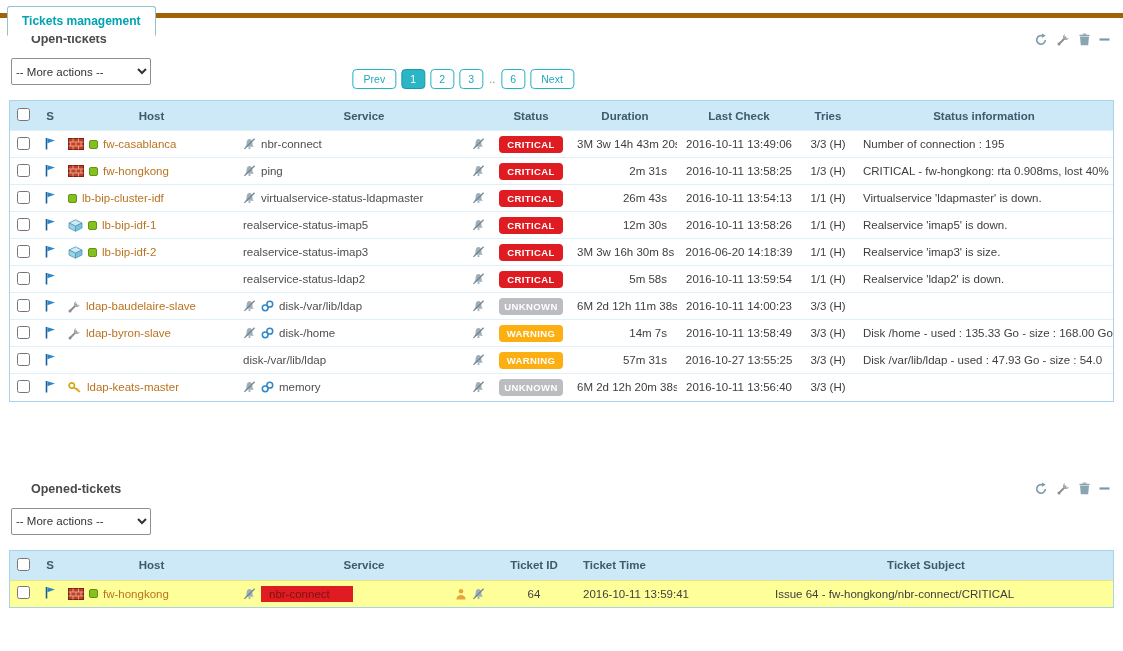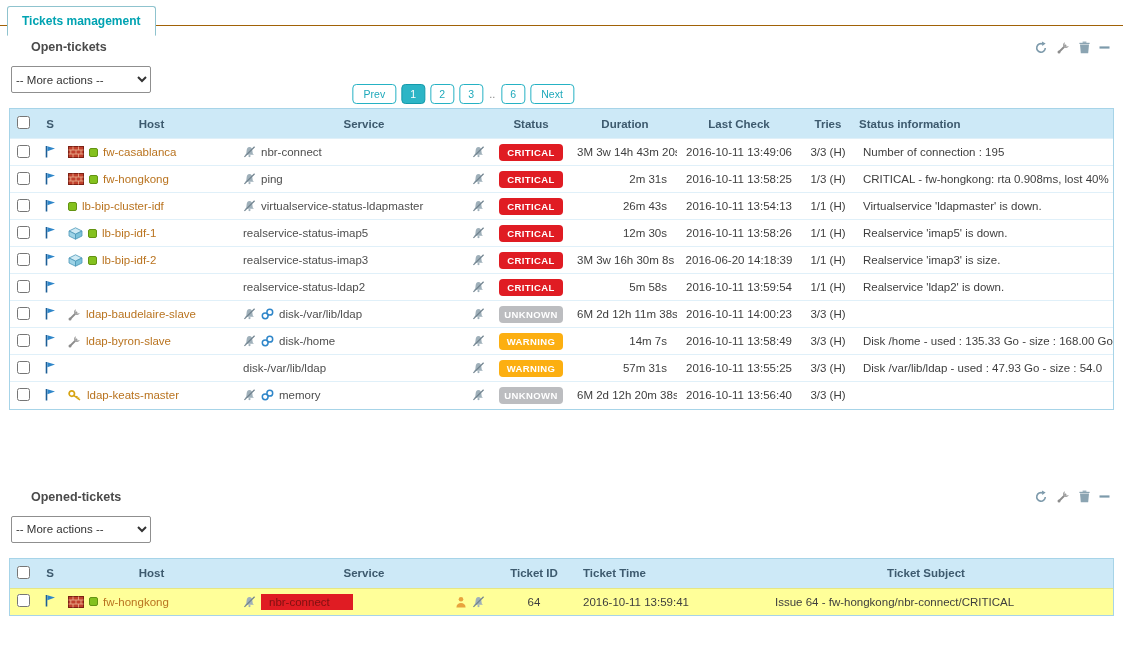--- a/index.html
+++ b/index.html
@@ -2,38 +2,38 @@
 <html><head>
 <meta charset="utf-8">
 <style>
   * { box-sizing: border-box; }
   html, body { margin:0; padding:0; }
   body {
     width:1123px; min-height:651px; background:#ffffff;
     font-family:"Liberation Sans", sans-serif; font-size:12px; color:#444;
   }
   
-  .tabbar { padding:5px 0 0 7px; border-bottom:1px solid #a16207; height:26px; }
+  .tabbar { padding:5px 0 0 7px; border-bottom:5px solid #a16207; height:18px; }
   .tab {
     display:inline-block; background:#fff; border:1px solid #8fc3ce; border-bottom:1px solid #fff;
     padding:7px 14px 7px; color:#00a3b2; font-weight:bold; font-size:12px;
     border-radius:3px 3px 0 0; position:relative; top:1px; cursor:pointer;
   }
   
   .panel { margin:12px 9px 0 9px; }
   .panel-head { display:flex; align-items:center; justify-content:space-between; padding:2px 2px 4px 2px;margin-left:20px; }
   .panel-title { font-weight:bold; color:#4a4a4a; font-size:12.5px; }
   .panel-tools { display:flex; gap:9px; align-items:center; padding-right:2px; }
   .hicon { display:inline-flex; align-items:center; cursor:pointer; }
   .toolbar { position:relative; margin:8px 0 12px 2px; height:30px; }
   .more-actions {
     height:27px; min-width:140px; border:1px solid #8f8f8f; background:#fff;
     font-family:"Liberation Sans", sans-serif; font-size:11.5px; color:#333; border-radius:2px;
   }
-  .pager { position:absolute; left:41%; top:18px; transform:translateX(-50%); display:flex; gap:5px; align-items:center; }
+  .pager { position:absolute; left:41%; top:11px; transform:translateX(-50%); display:flex; gap:5px; align-items:center; }
   .pbtn {
     border:1px solid #25b2c4; color:#1fa9bb; background:#fff; border-radius:4px;
     font-family:"Liberation Sans", sans-serif; font-size:10.5px; padding:3px 7px; min-width:24px;
     text-align:center; cursor:pointer;
   }
   .pbtn.wide { padding:3px 10px; }
   .pbtn.active { background:#2cb5c6; color:#fff; border-color:#139aab; }
   .pgap { color:#888; font-size:11px; padding:0 1px; }
   
   .tablewrap { border:1px solid #a7d4e8; background:#fff; }
@@ -52,21 +52,21 @@
   .c-host { width:175px; text-align:left; }
   th.c-host { text-align:center; }
   .c-svc  { width:250px; text-align:left; }
   th.c-svc { text-align:center; }
   .c-status { width:84px; text-align:center; }
   .c-dur  { width:104px; text-align:right; padding-right:10px;margin-top:48px; }
   th.c-dur { text-align:center; padding-right:4px; }
   .c-check{ width:124px; text-align:center; }
   .c-tries{ width:54px; text-align:center; }
   .c-info { text-align:left; padding-left:8px; }
-  th.c-info { padding-left:4px; }
+  th.c-info { text-align:center; padding-left:4px; }
   .c-tid  { width:90px; text-align:center; }
   .c-ttime{ width:160px; text-align:left; }
   .c-subj { text-align:left; padding-left:36px; }
   th.c-subj { text-align:center; padding-left:4px; }
   .cellflex { display:flex; align-items:center; gap:5px; width:100%; }
   .sp { flex:1; }
   .icn { display:inline-flex; align-items:center; flex:0 0 auto; }
   .updot { width:9px; height:9px; background:#84c11e; border:1px solid #639312; border-radius:2px; display:inline-block; flex:0 0 auto; }
   .hostname { color:#b9731f; cursor:pointer; }
   .svcname { color:#4e4e4e; cursor:pointer; }
@@ -511,21 +511,21 @@
                   <svg width="13" height="12" viewBox="0 0 14 13">
                     <path d="M7 1 C5 1 4 2.7 3.9 4.8 L3.5 8 L2.2 9.6 H11.8 L10.5 8 L10.1 4.8 C10 2.7 9 1 7 1 Z" fill="#9fb0ba"></path>
                     <circle cx="7" cy="10.9" r="1.2" fill="#9fb0ba"></circle>
                     <line x1="1.5" y1="11.8" x2="12.5" y2="0.8" stroke="#70828e" stroke-width="1.3"></line>
                   </svg>
                 </span>
               </span>
             </td>
             <td class="c-status"><span class="pill" style="background: rgb(252, 175, 17);">WARNING</span></td>
             <td class="c-dur">57m 31s</td>
-            <td class="c-check">2016-10-11 13:55:25</td>
+            <td class="c-check">2016-10-27 13:55:25</td>
             <td class="c-tries">3/3 (H)</td>
             <td class="c-info">Disk /var/lib/ldap - used : 47.93 Go - size : 54.0</td>
           </tr>
           <tr>
             <td class="c-cb"><input type="checkbox" style=""></td>
             <td class="c-s"><span class="icn">
                 <svg width="11" height="13" viewBox="0 0 11 13">
                   <path d="M1.5 1 V12.5" stroke="#1d5e96" stroke-width="1.6"></path>
                   <path d="M2.4 1.2 L10 3.4 L2.4 6.3 Z" fill="#2f86c9"></path>
                 </svg>

